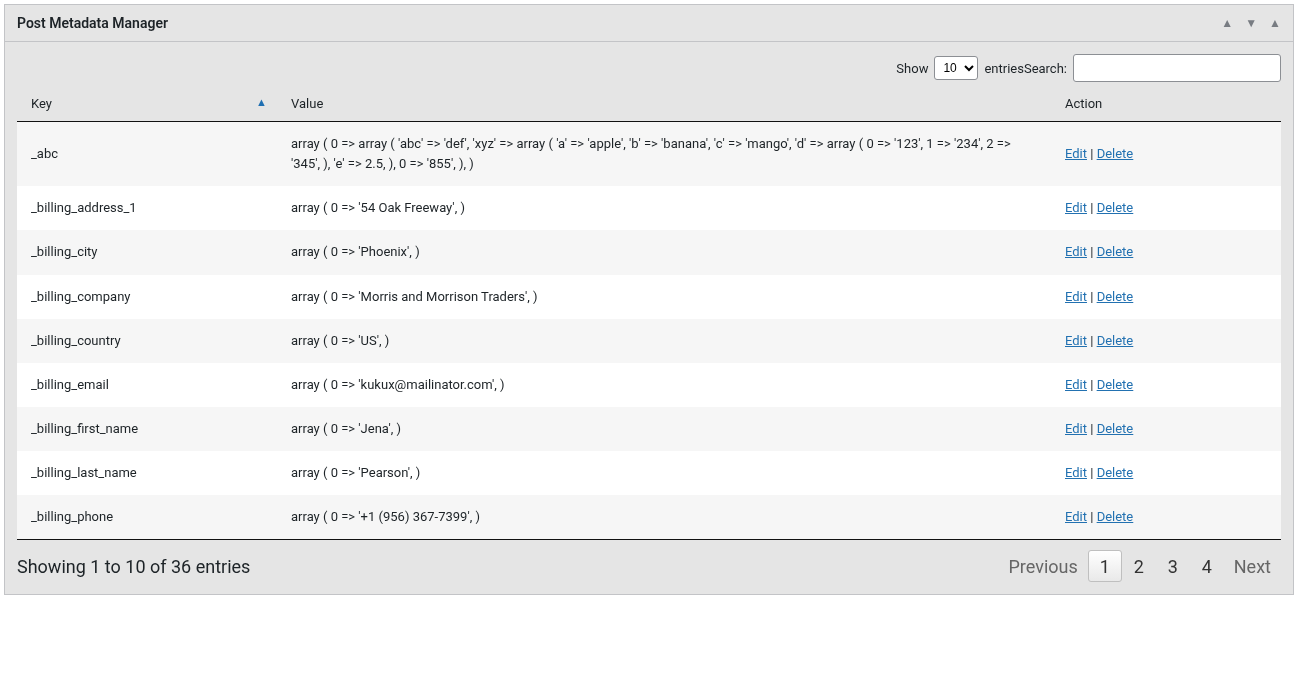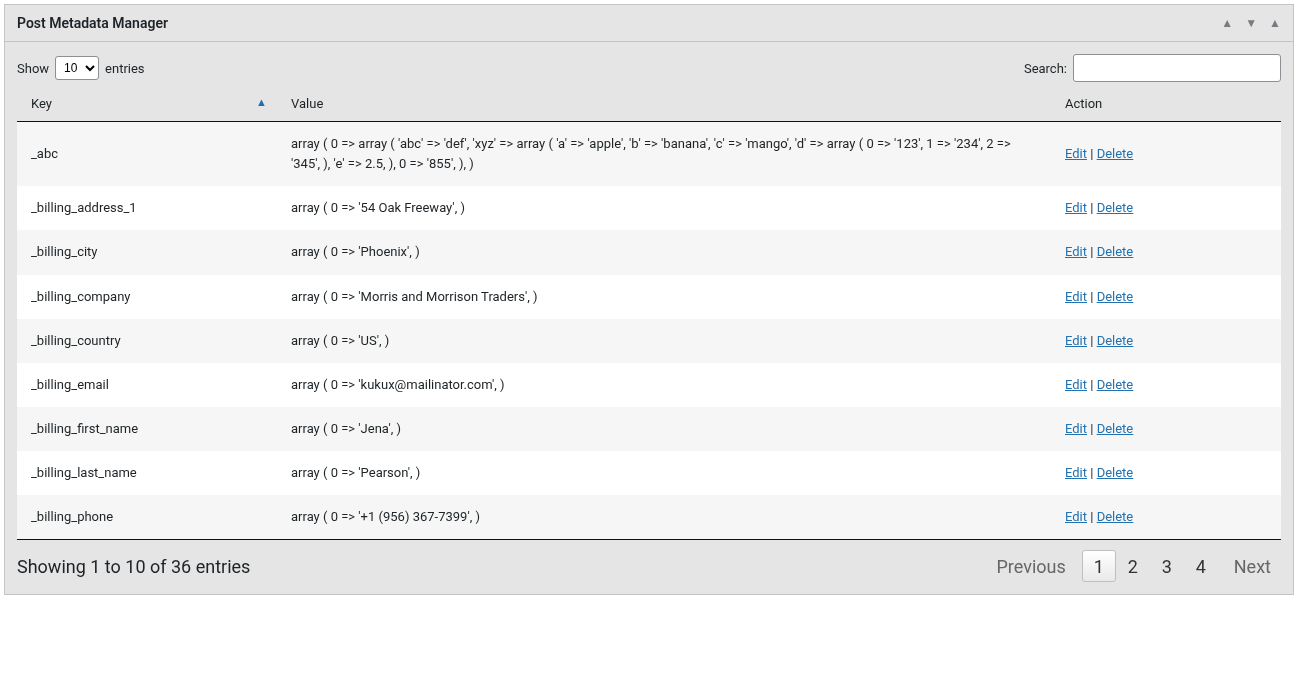--- a/index.html
+++ b/index.html
@@ -36,21 +36,21 @@
   }
   .panel-controls span {
     font-size: 12px;
     line-height: 1;
   }
   .panel-body {
     padding: 12px;
   }
   .top-bar {
     display: flex;
-    justify-content: space-between;
+    justify-content: flex-end;
     align-items: center;
     margin-bottom: 2px;
     font-size: 13px;
   }
   .length-wrap label, .filter-wrap label {
     display: inline-flex;
     align-items: center;
     gap: 6px;
   }
   select {
@@ -113,21 +113,20 @@
   .bottom-bar {
     display: flex;
     justify-content: space-between;
     align-items: center;
     margin-top: 10px;
     font-size: 18px;
   }
   .pager {
     display: flex;
     align-items: center;
-    gap: 6px;
   }
   .pager .pbtn {
     display: inline-flex;
     align-items: center;
     justify-content: center;
     min-width: 32px;
     height: 32px;
     padding: 0 10px;
     border-radius: 3px;
     color: #333;

